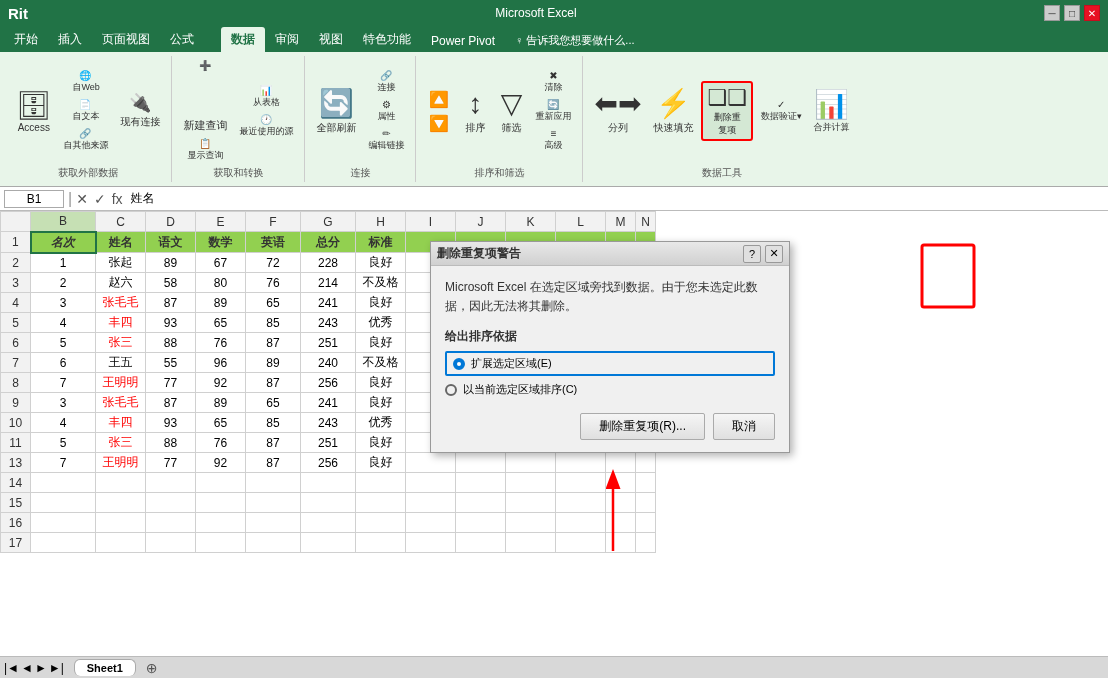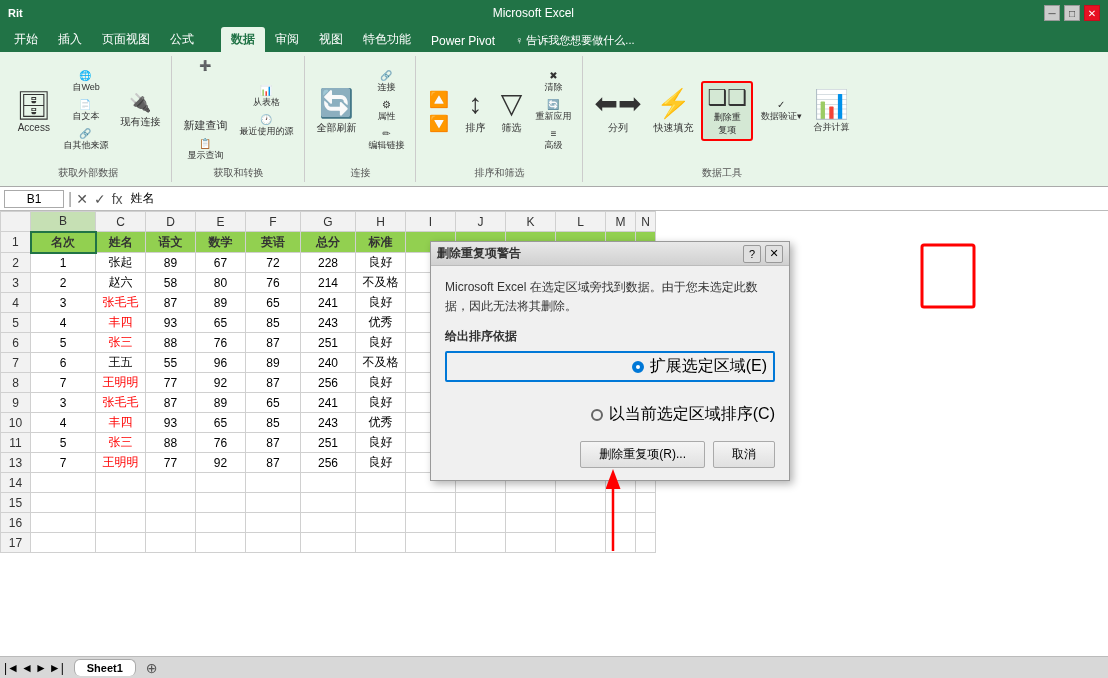--- a/index.html
+++ b/index.html
@@ -163,20 +163,21 @@
     }
     table.sheet td.row-header {
       background: #f2f2f2;
       text-align: center;
       width: 30px;
       color: #333;
     }
     table.sheet td.active-cell {
       border: 2px solid #217346;
       background: #e8f5e9;
+      font-style: italic;
     }
     .col-a { width: 30px; }
     .col-b { width: 65px; background: #e2efda; font-weight: bold; }
     .col-c { width: 50px; }
     .col-d { width: 50px; }
     .col-e { width: 50px; }
     .col-f { width: 55px; }
     .col-g { width: 55px; }
     .col-h { width: 50px; }
     .col-i { width: 50px; }
@@ -250,22 +251,21 @@
     .dialog-radio-group {
       display: flex;
       flex-direction: column;
       gap: 6px;
       margin-bottom: 16px;
     }
     .dialog-radio-item {
       display: flex;
       align-items: center;
       gap: 6px;
-      font-size: 16px;
-      justify-content: flex-end;
+      font-size: 11px;
     }
     .radio-selected {
       background: #0078d7;
       border: 2px solid #0078d7;
       border-radius: 50%;
       width: 12px; height: 12px;
       display: inline-block;
       position: relative;
     }
     .radio-selected::after {
@@ -325,21 +325,21 @@
       background: white;
       overflow: hidden;
     }
   </style>
 </head>
 <body>
 
 <div class="main-layout">
 
   <div class="title-bar">
-    <span style="font-weight:bold;font-size:11px;">Rit</span>
+    <span style="font-weight:bold;font-size:15px;">Rit</span>
     <span class="title-bar-text">Microsoft Excel</span>
     <div style="display:flex;gap:4px;">
       <div style="width:16px;height:16px;background:#ccc;border:1px solid #999;display:flex;align-items:center;justify-content:center;cursor:pointer;font-size:10px;color:#333;">─</div>
       <div style="width:16px;height:16px;background:#ccc;border:1px solid #999;display:flex;align-items:center;justify-content:center;cursor:pointer;font-size:10px;color:#333;">□</div>
       <div style="width:16px;height:16px;background:#e81123;border:1px solid #c50e1f;display:flex;align-items:center;justify-content:center;cursor:pointer;font-size:10px;color:white;">✕</div>
     </div>
   </div>
 
   <div class="ribbon-tabs">
     <div class="ribbon-tab">开始</div>
@@ -800,21 +800,21 @@
           <div class="dialog-title-btn">✕</div>
         </div>
         <div class="dialog-content">
           <div class="dialog-message">Microsoft Excel 在选定区域旁找到数据。由于您未选定此数据，因此无法将其删除。</div>
           <div class="dialog-section-label">给出排序依据</div>
           <div class="dialog-radio-group">
             <label class="dialog-radio-item" style="border:2px solid #0078d7;padding:3px 6px;border-radius:2px;cursor:pointer;">
               <span class="radio-selected"></span>
               <span>扩展选定区域(E)</span>
             </label>
-            <label class="dialog-radio-item" style="cursor:pointer;margin-top:16px;">
+            <label class="dialog-radio-item" style="cursor:pointer;">
               <span class="radio-unselected"></span>
               <span>以当前选定区域排序(C)</span>
             </label>
           </div>
           <div class="dialog-btn-row">
             <button class="dialog-btn">删除重复项(R)...</button>
             <button class="dialog-btn">取消</button>
           </div>
         </div>
       </div>

